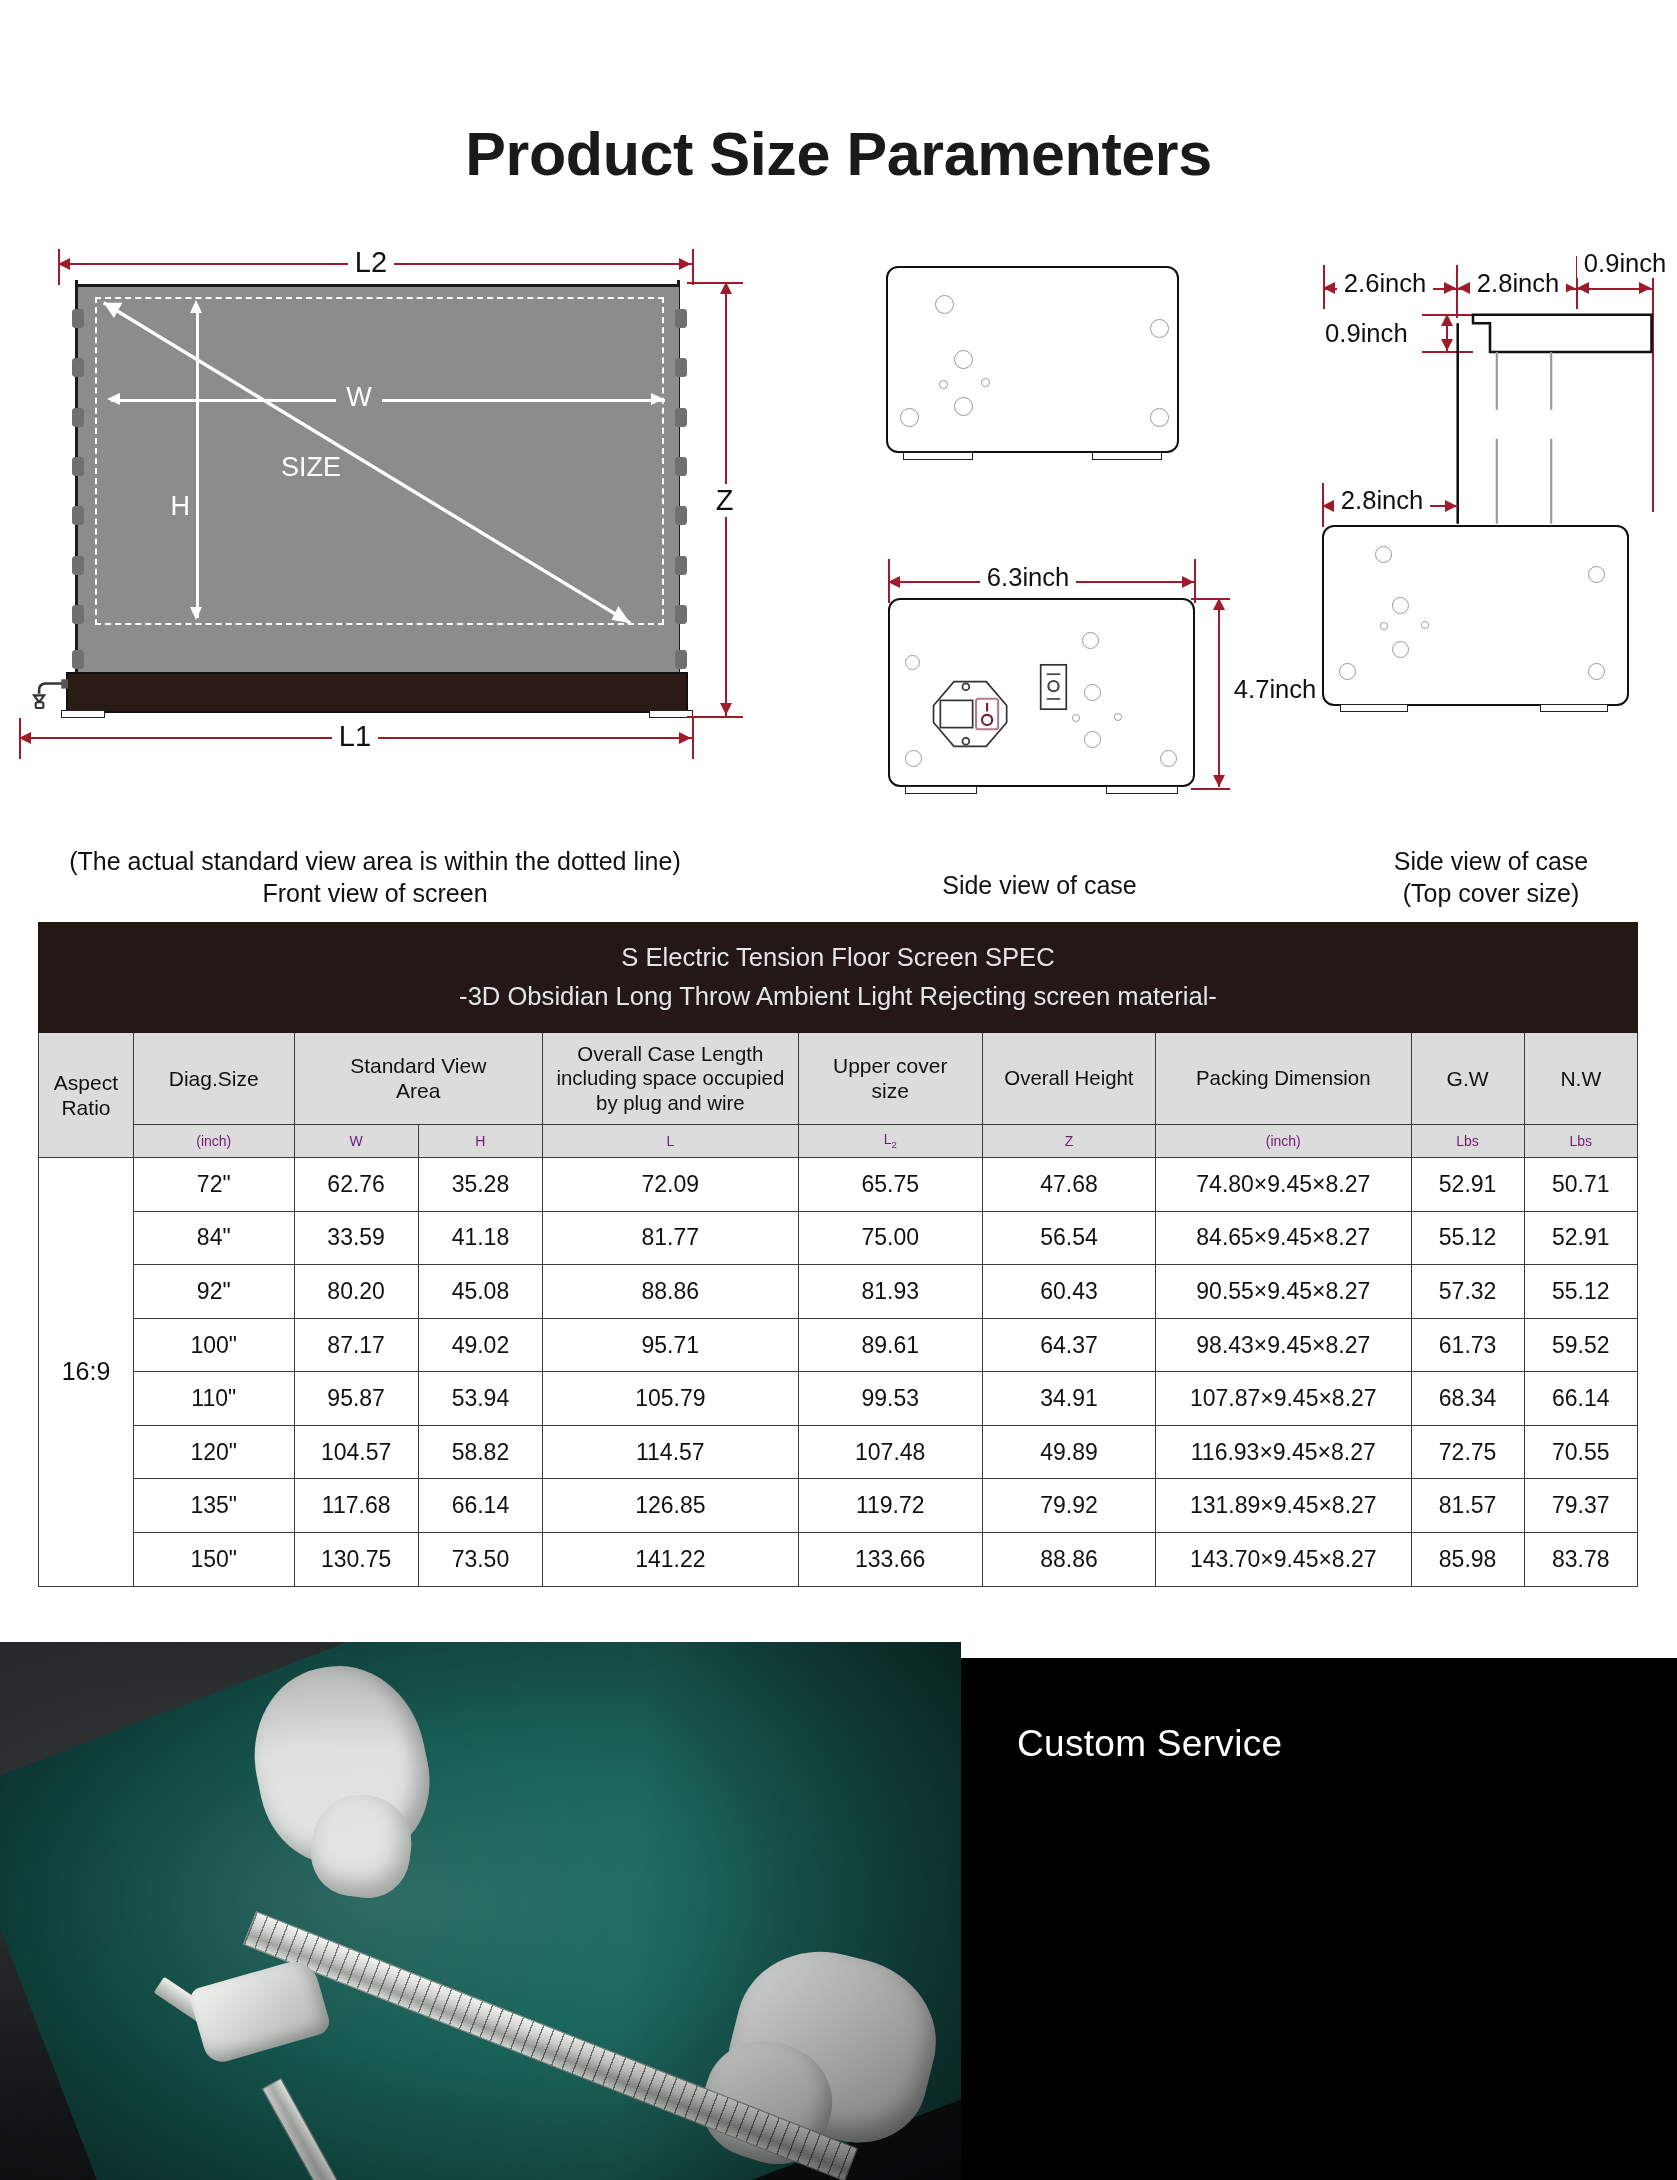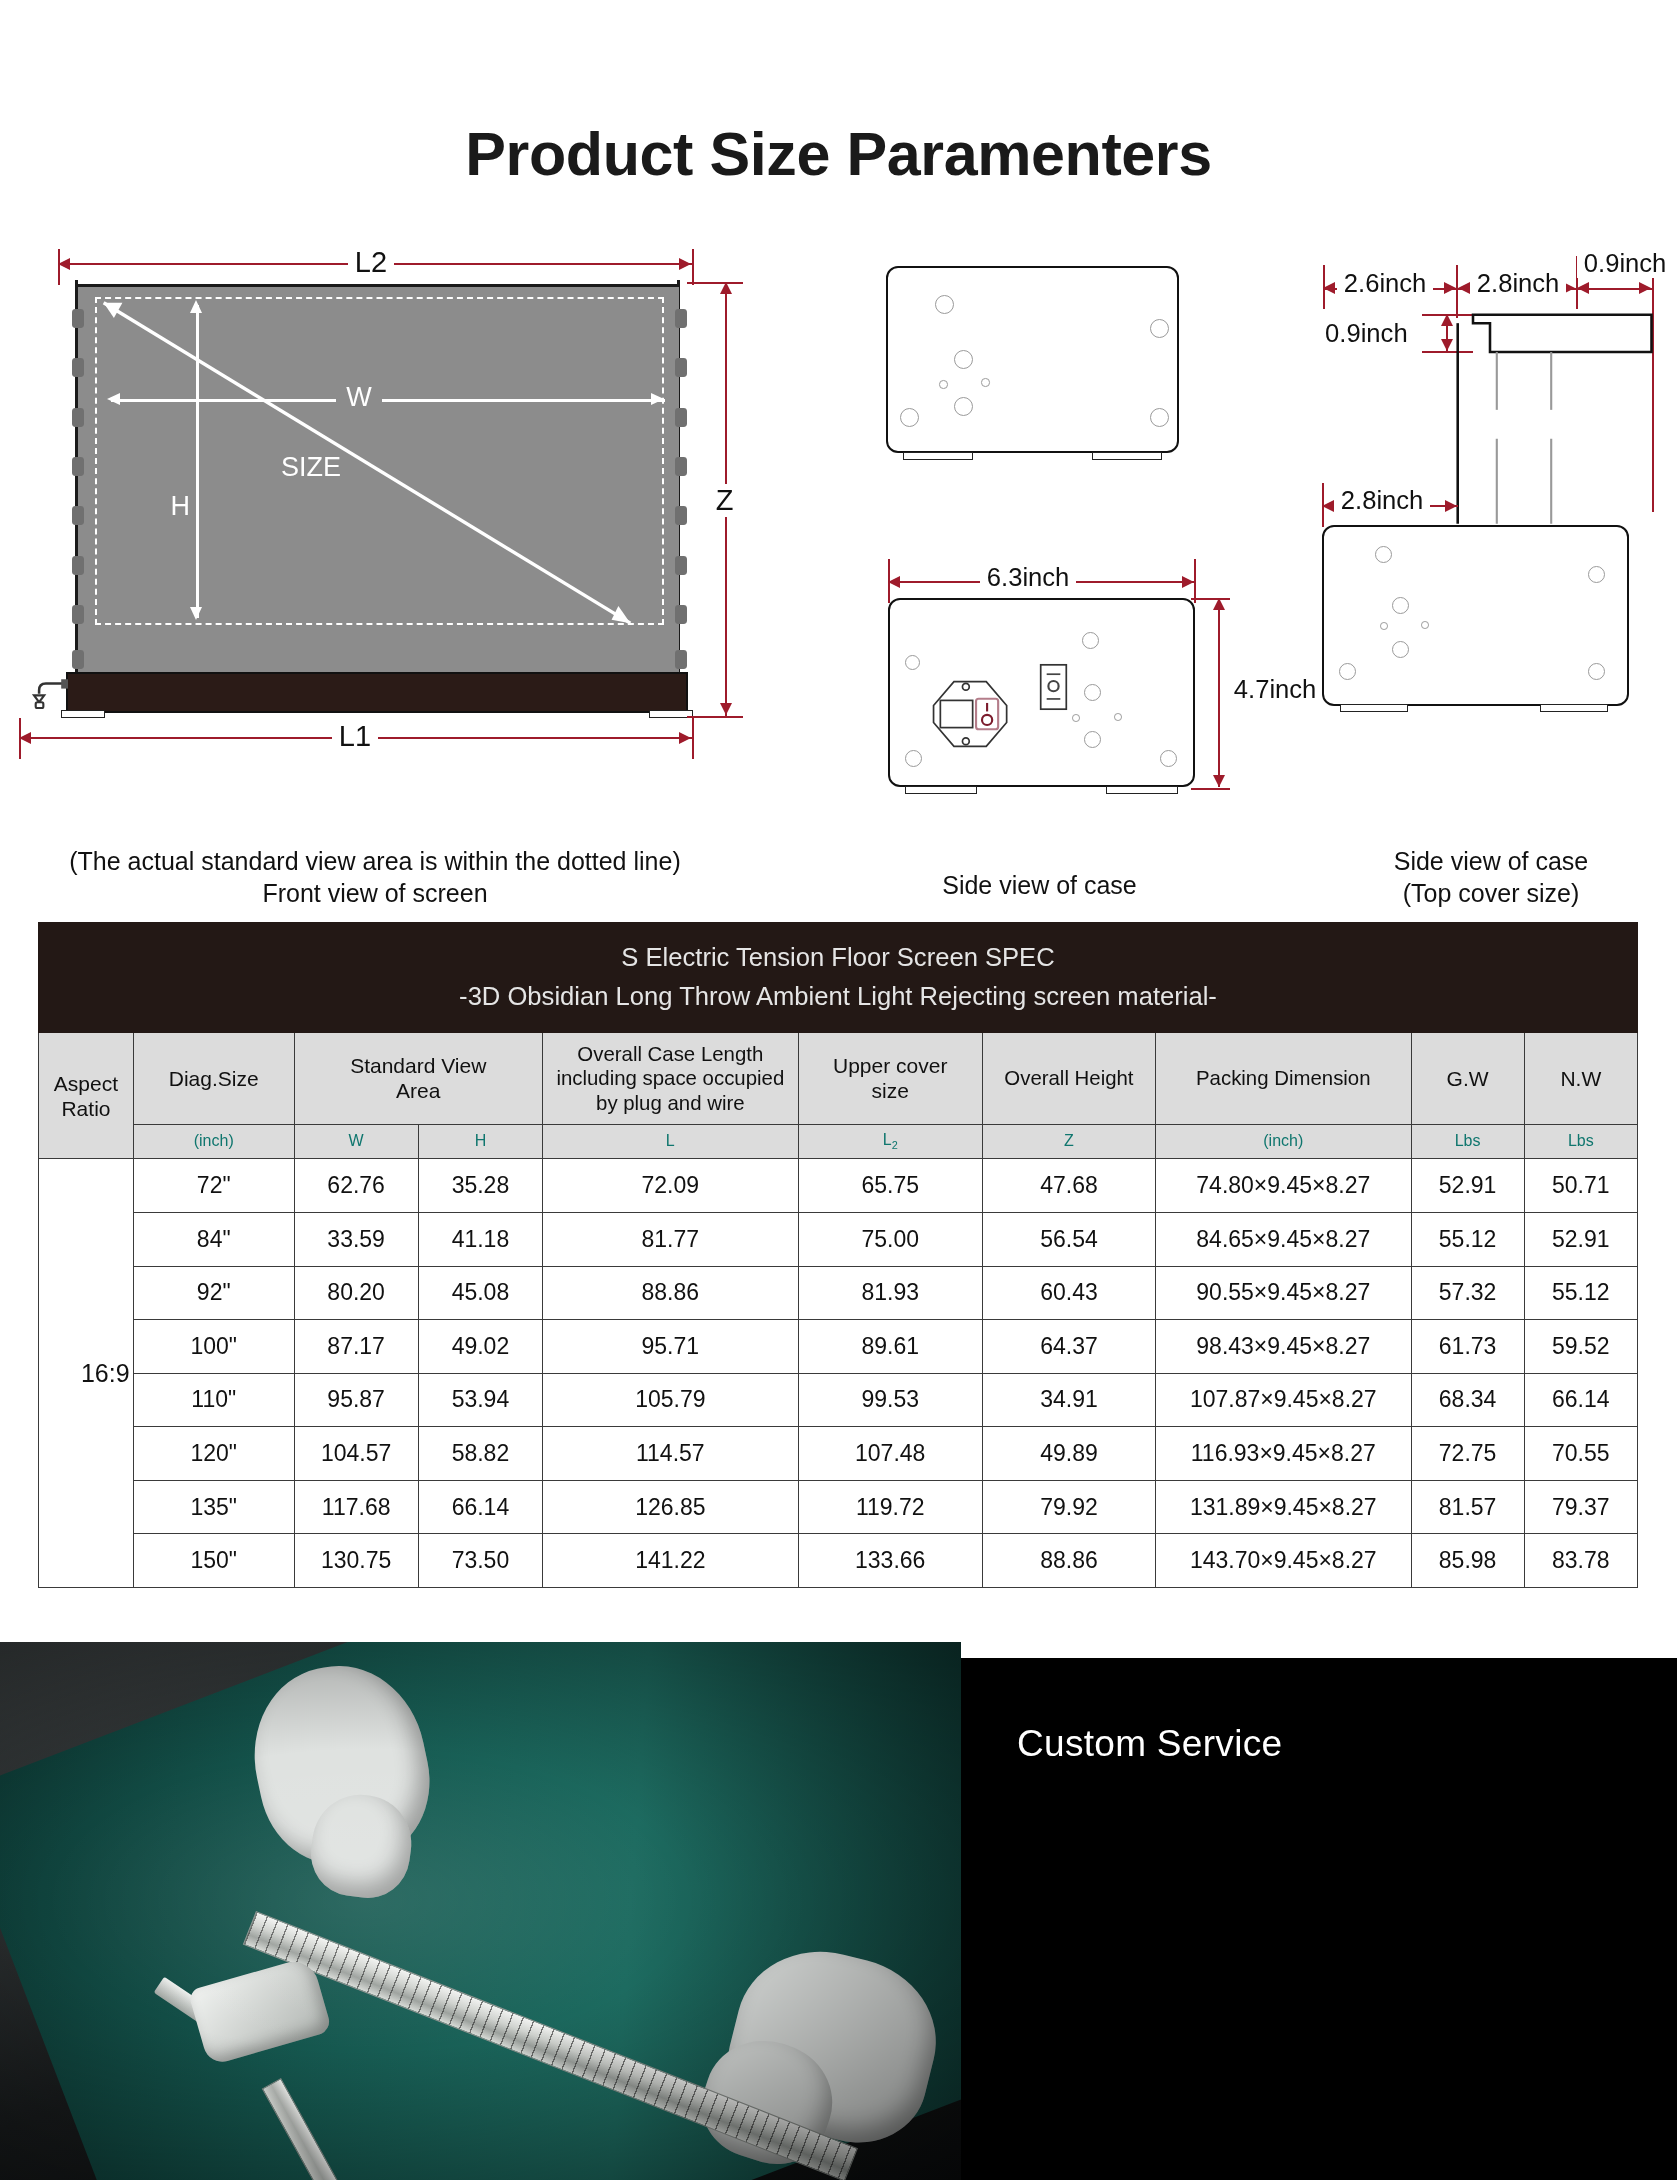--- a/index.html
+++ b/index.html
@@ -81,23 +81,23 @@
   #spec-table-wrap{ position:absolute; left:38px; top:922px; width:1600px; }
   table.spec{ width:100%; border-collapse:collapse; table-layout:fixed; }
   table.spec td, table.spec th{ border:1.7px solid #3a3a3a; text-align:center; vertical-align:middle; }
   #tbl-title{
     background:#231815; color:#e5e5e5; border:1.7px solid #231815;
     font-size:25.6px; line-height:1.5; padding:15.3px 8.5px 17px;
     font-weight:400;
   }
   .hcell{ background:#dcdcdc; font-size:21px; font-weight:400; padding:8.5px 4.3px; line-height:1.2; color:#111; }
   .hcell.small{ font-size:20.4px; }
-  .ucell{ background:#dcdcdc; font-size:16px; padding:6.8px 3.4px; color:#0f766e; }
+  .ucell{ background:#dcdcdc; font-size:14px; padding:6.8px 3.4px; color:#701a75; }
   .dcell{ background:#ffffff; font-size:23px; padding:12.8px 3.4px; color:#111; }
-  #aspect-cell{ background:#ffffff; font-size:25px;text-align:right; }
+  #aspect-cell{ background:#ffffff; font-size:25px; }
   sub{ font-size:0.68em; }
 
   
   #bottom{ position:absolute; left:0; top:1642px; width:1677px; height:538px; }
   #photo{
     position:absolute; left:0; top:0; width:961px; height:538px;
     overflow:hidden; background:#0b1412;
   }
   #photo-bg{
     position:absolute; inset:0;

